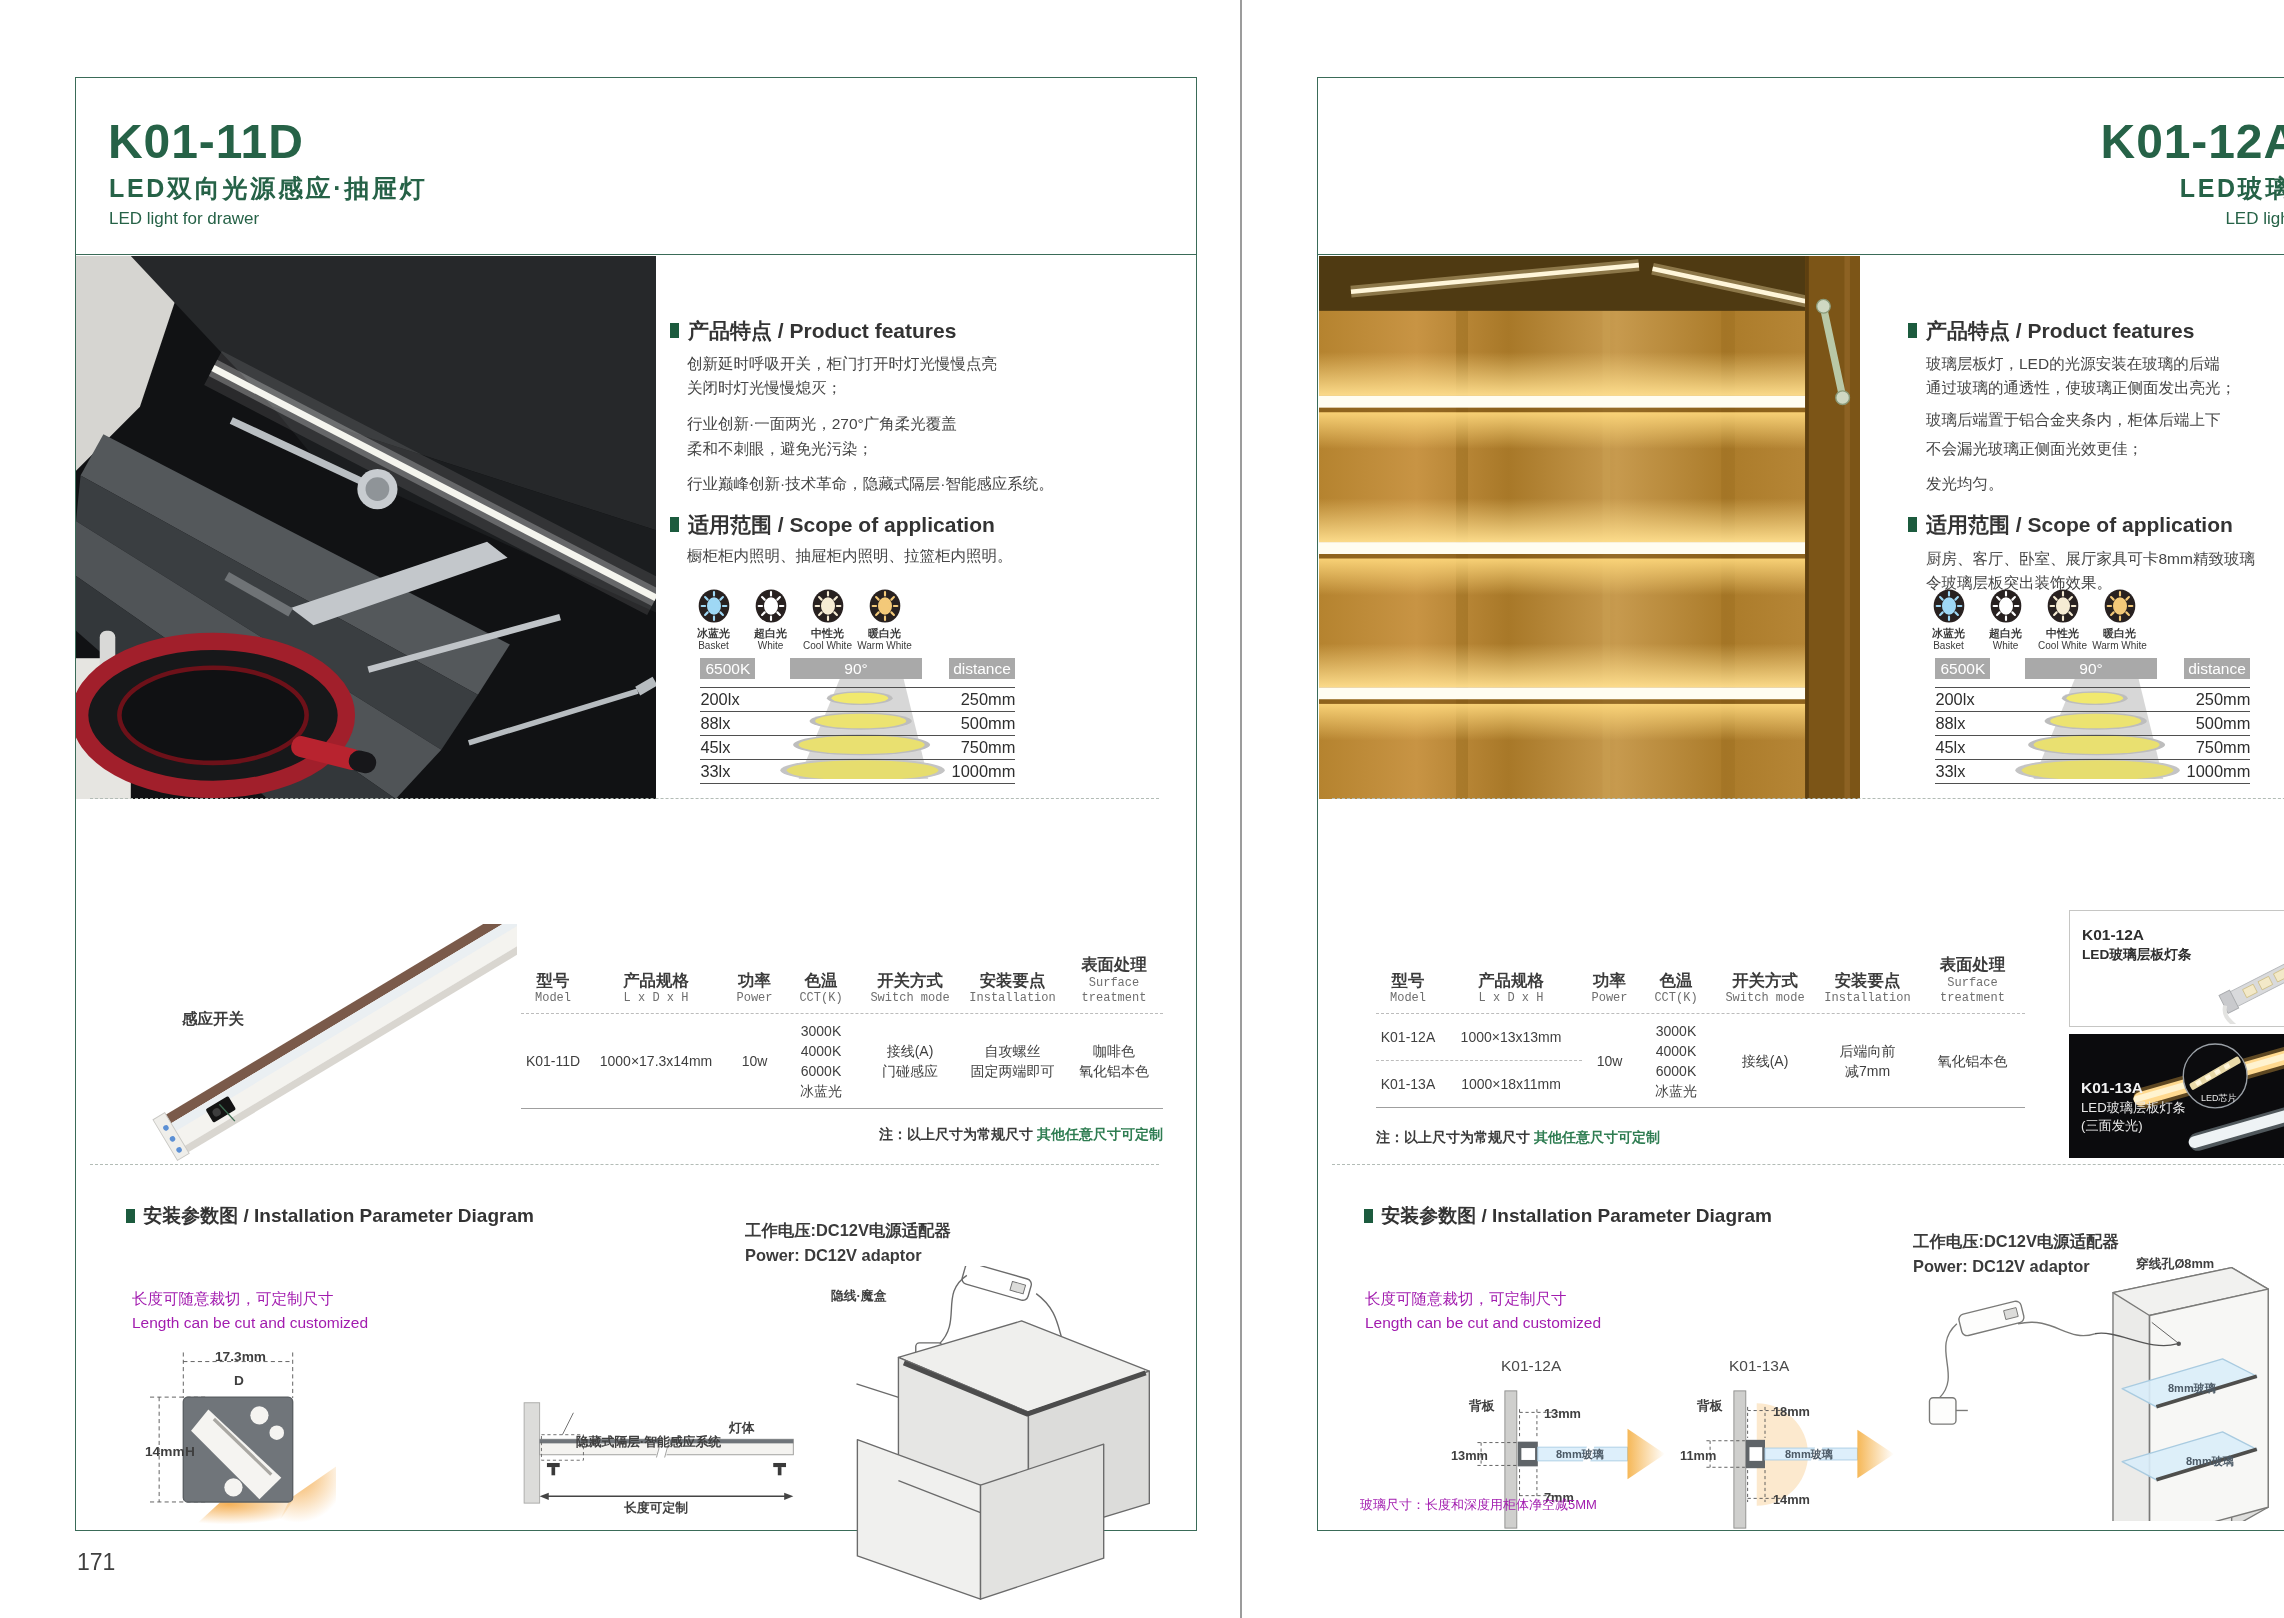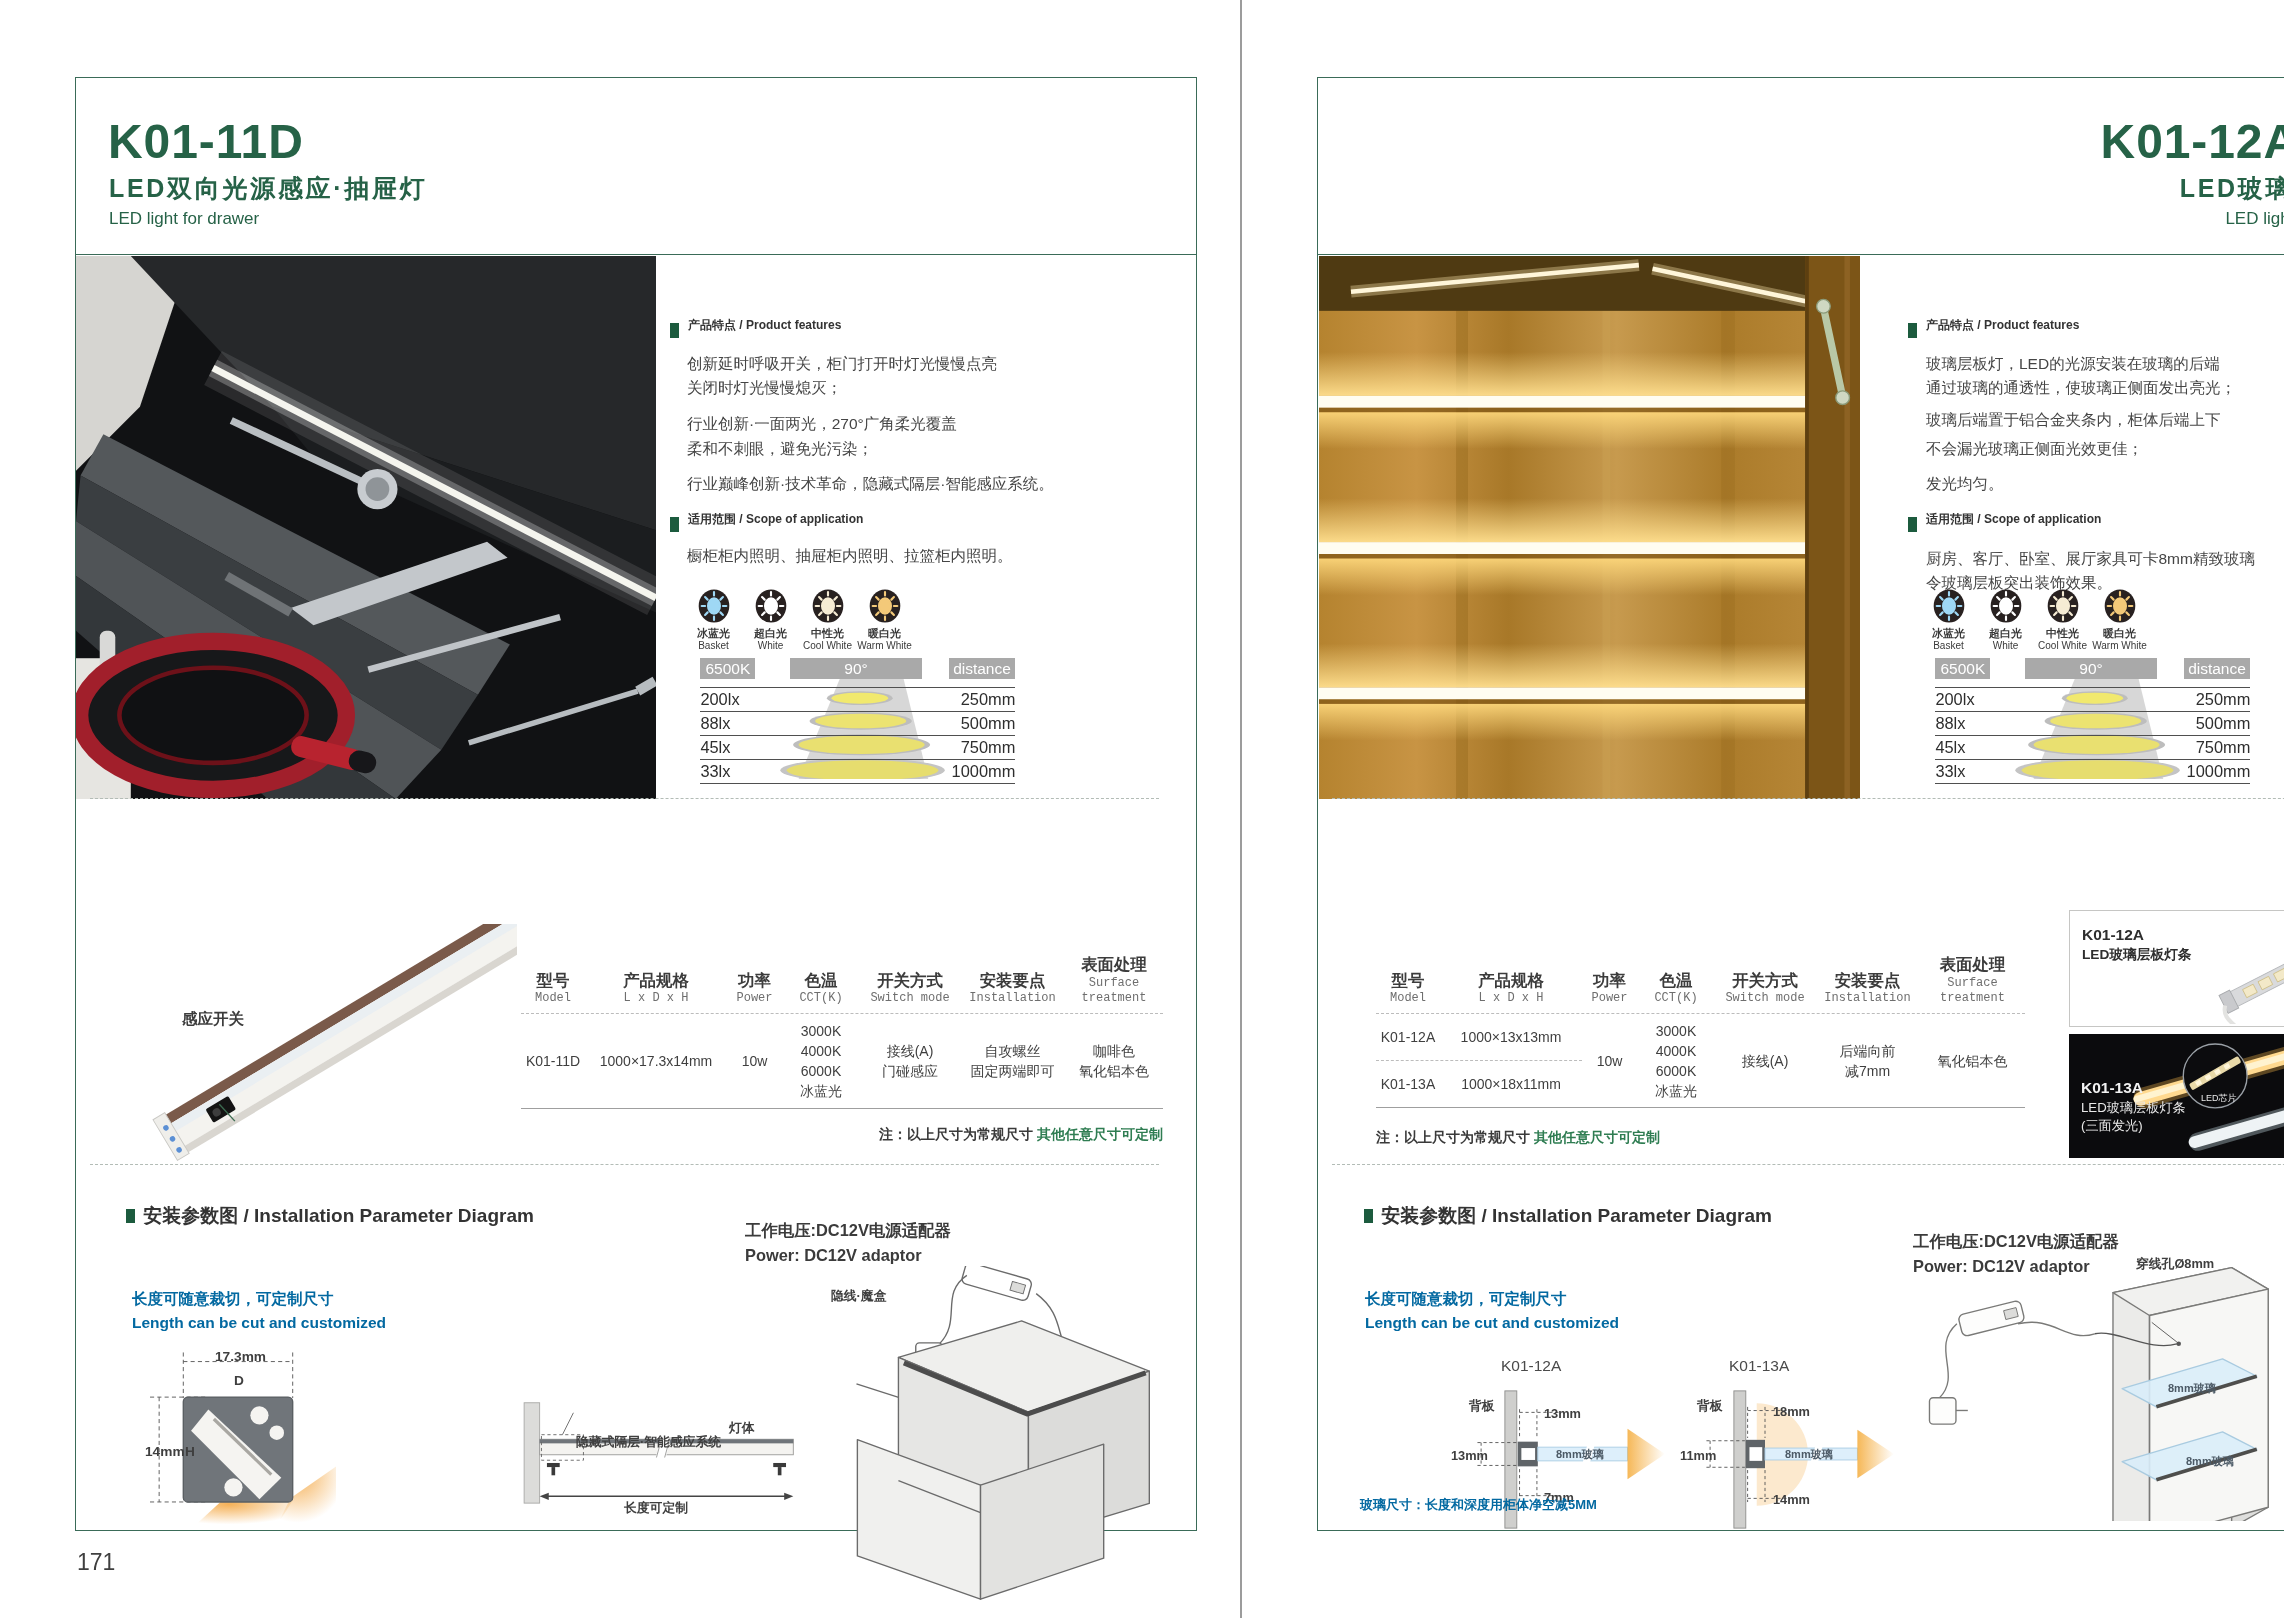--- a/index.html
+++ b/index.html
@@ -8,21 +8,21 @@
   .abs{position:absolute;}
   .fold{position:absolute;left:1240px;top:0;width:1.8px;height:1618px;background:#9c9c9c;}
   .page{position:absolute;top:77px;width:1096px;height:1452px;border:1.4px solid #3a6b58;background:#fff;padding-left:24px;}
   #page-left{left:75px;}
   #page-right{left:1317px;}
   .rule{position:absolute;left:0;right:0;top:176px;border-top:1.4px solid #3a6b58;}
   .t-model{font-size:48px;font-weight:bold;color:#266247;letter-spacing:0.9px;line-height:1;}
   .t-cn{font-size:25px;font-weight:bold;color:#266247;letter-spacing:2.7px;line-height:1;}
   .t-en{font-size:17px;color:#266247;line-height:1;}
   .right-align{text-align:right;}
-  .sec-h{display:flex;gap:9px;font-size:12px;font-weight:bold;color:#333;line-height:1.1;}
+  .sec-h{display:flex;gap:9px;font-size:21px;font-weight:bold;color:#333;line-height:1.1;}
   .bullet{flex:0 0 auto;width:9px;height:15.5px;background:#1c5b3e;margin-top:3.7px;}
   .feat{font-size:15.5px;color:#454545;font-weight:500;line-height:1.2;}
   .pre{white-space:pre-line;}
   .pageno{position:absolute;font-size:23px;color:#3f3f3f;}
   
   .cct-block{position:absolute;width:333px;height:196px;}
   .cct-item{position:absolute;top:0;width:59px;text-align:center;}
   .cct-item .lbl{font-size:11px;color:#3a3a3a;line-height:13.7px;font-weight:600;}
   .cct-item .lbl-en{font-size:10px;color:#3a3a3a;line-height:12.8px;font-weight:500;}
   .sun{width:34px;height:34px;display:block;margin:0 auto 3.7px auto;}
@@ -38,21 +38,21 @@
   .th .en{font-size:12px;color:#6e6e6e;text-align:center;line-height:1.3;}
   .th{padding:8.2px 0 6.4px 0;align-self:end;font-family:Liberation Mono, monospace;}
   .tsep{grid-column:1/-1;border-top:1.4px dashed #bcbcbc;height:0;}
   .tcell{display:flex;align-items:center;justify-content:center;text-align:center;font-size:14px;line-height:20px;color:#3f3f3f;font-weight:500;min-height:94px;}
   .tcell2{display:flex;align-items:center;justify-content:center;text-align:center;font-size:14px;line-height:20px;color:#3f3f3f;font-weight:500;}
   .tbot{grid-column:1/-1;border-top:1.4px solid #9f9f9f;height:0;}
   .note{font-size:14px;font-weight:600;color:#3a3a3a;}
   .note .hl{color:#2f7d52;}
   .ins-h{display:flex;gap:8.2px;font-size:19px;font-weight:bold;color:#333;line-height:1.1;}
   .ins-h .bullet{height:14.6px;margin-top:2.7px;}
-  .cut{font-size:15.5px;color:#0369a1;font-weight:700;line-height:1.45;}
+  .cut{font-size:15.5px;color:#a21caf;font-weight:400;line-height:1.45;}
   .dim{font-size:13.7px;color:#3f3f3f;font-weight:600;}
   .small-cb{font-size:12.8px;color:#3f3f3f;font-weight:600;}
   .dtitle{font-size:15.5px;color:#4a4a4a;font-weight:500;}
   .pbox1{position:absolute;background:#fff;border:0.9px solid #c6c6c4;}
   .pbox1 .m{font-size:15.5px;font-weight:bold;color:#2e2e2e;line-height:1.35;}
   .pbox1 .n{font-size:13.7px;color:#2e2e2e;font-weight:600;}
   .pbox2{position:absolute;background:#0b0b0d;overflow:hidden;}
   .pbox2 .m{font-size:15.5px;font-weight:bold;color:#f2f2f2;line-height:1.35;}
   .pbox2 .n,.pbox2 .s{font-size:13.2px;color:#e8e8e8;font-weight:500;line-height:1.35;}
   .inset-lbl{position:absolute;color:#e9e9e9;font-size:9px;}

